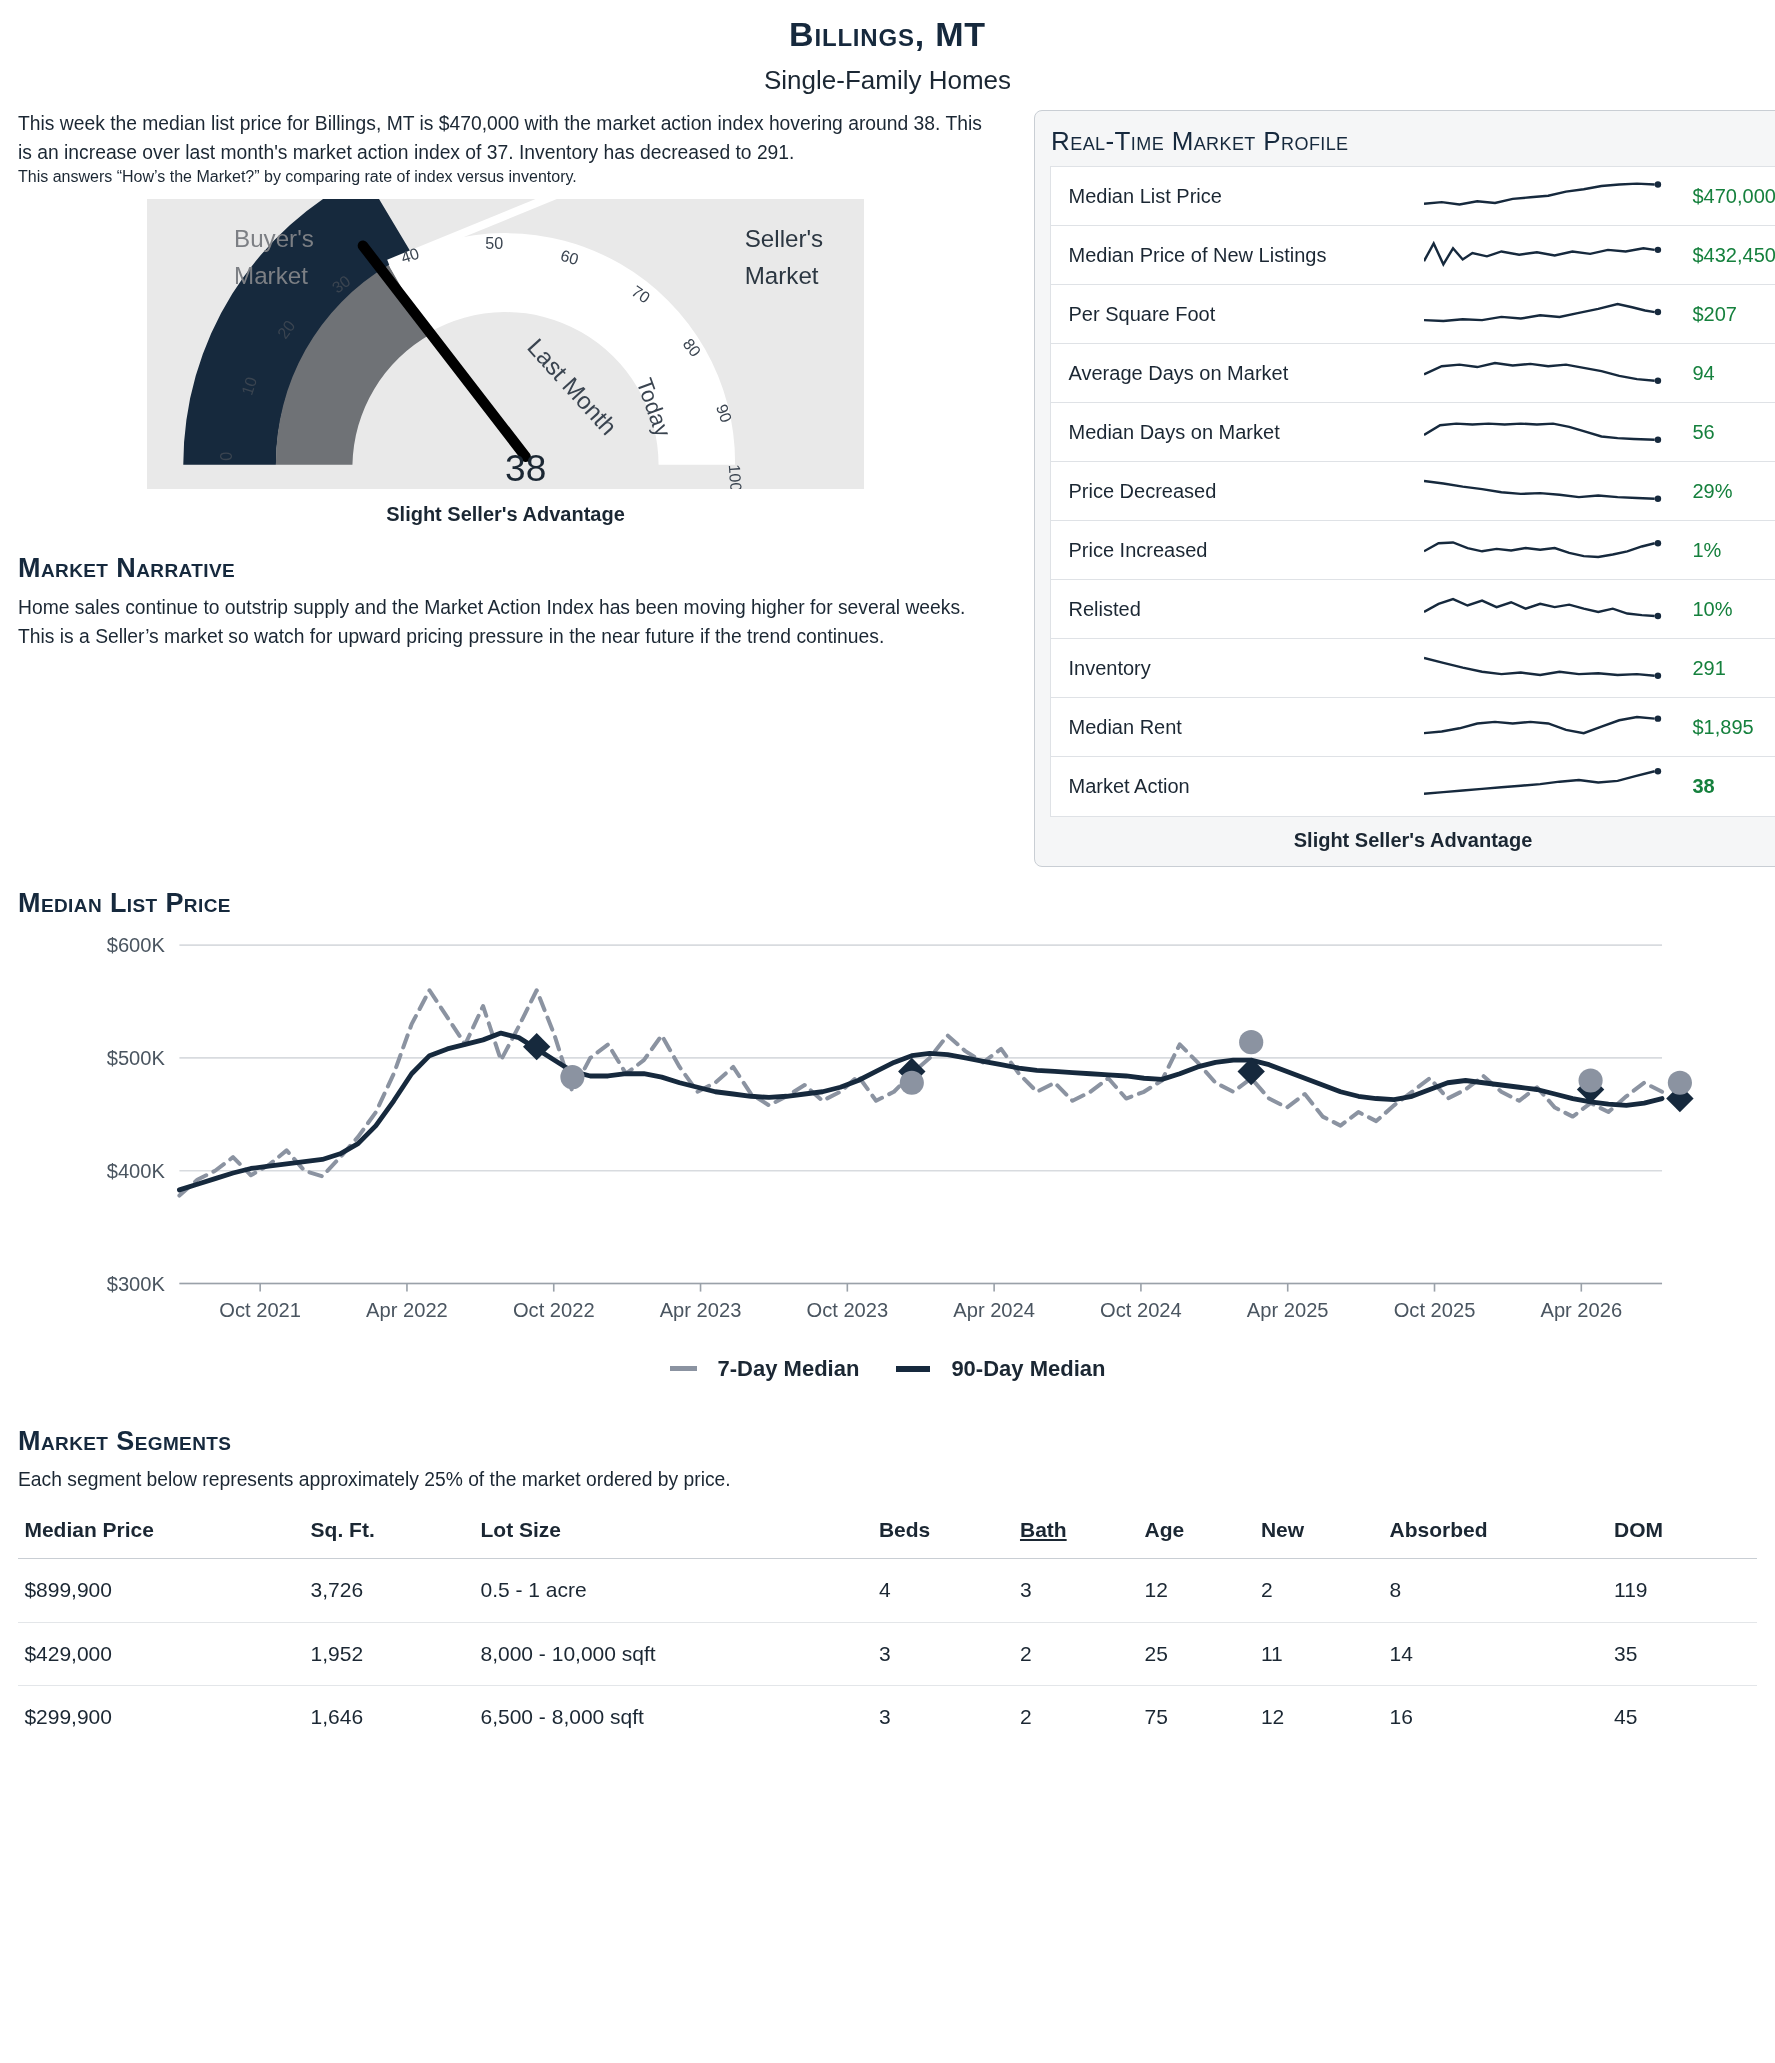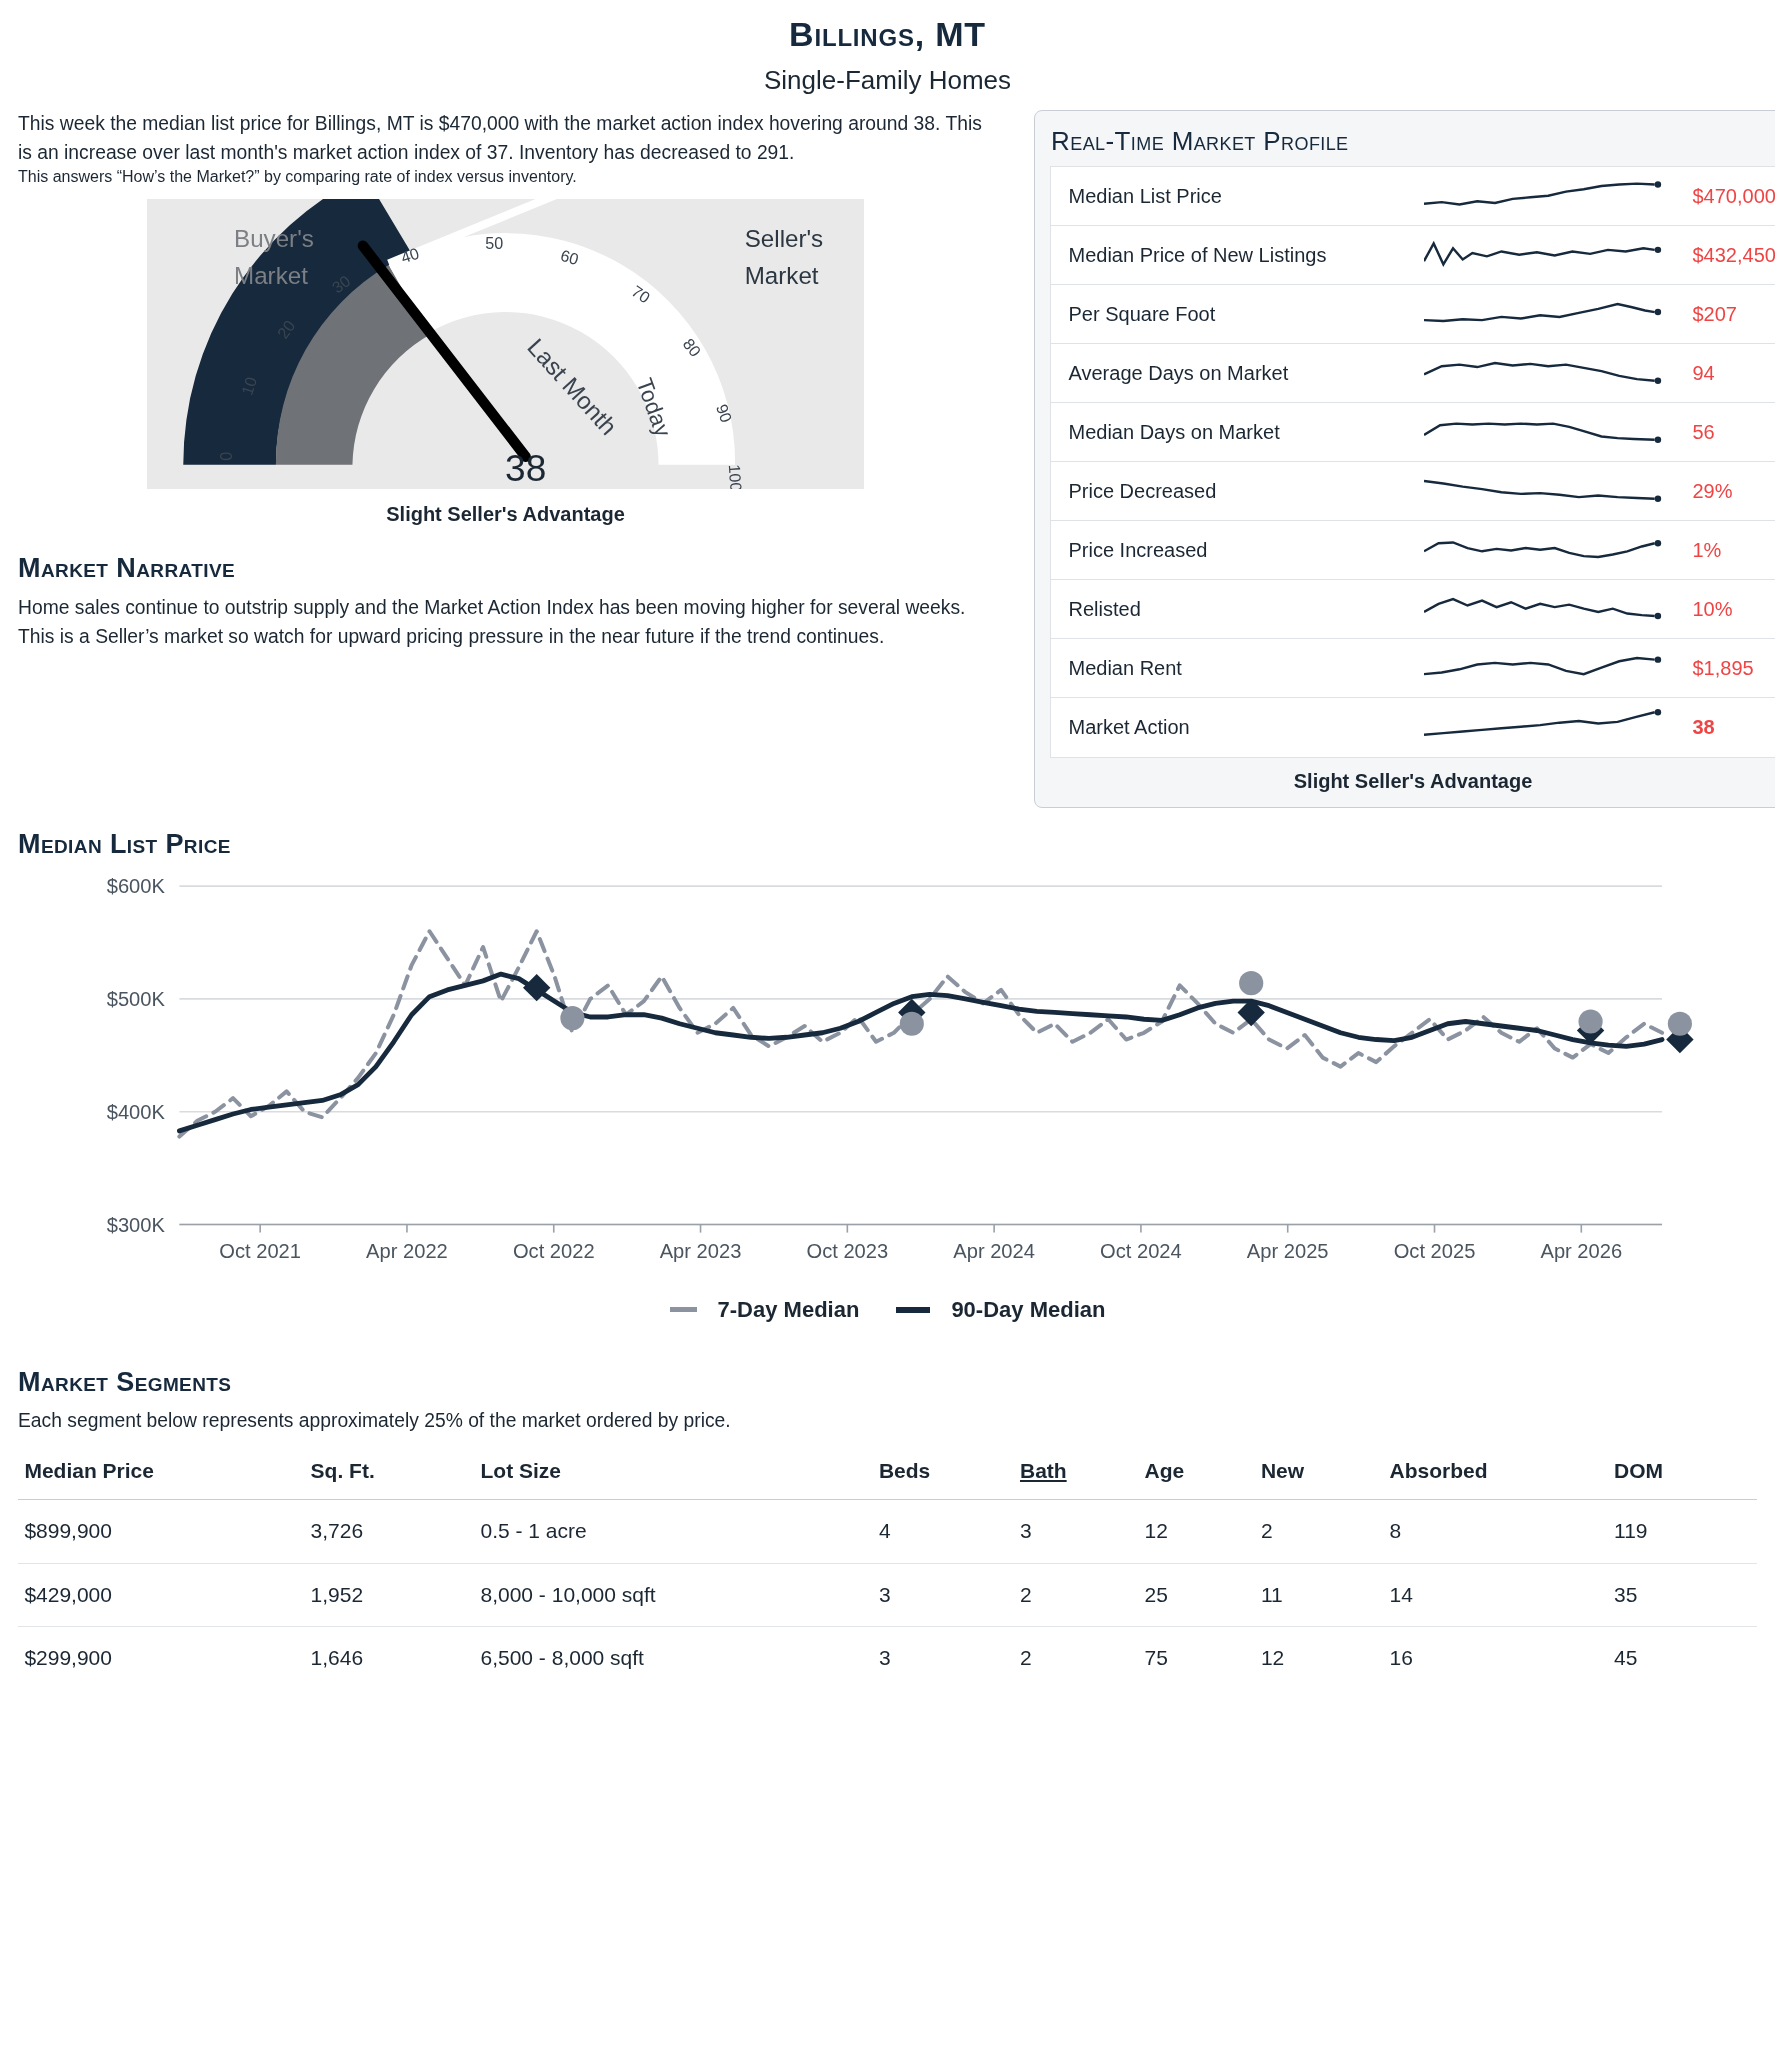--- a/index.html
+++ b/index.html
@@ -96,21 +96,21 @@
   .prow .pspark {
     flex: 0 0 242px;
     height: 37px;
     display: block;
   }
   .prow .pvalue {
     flex: 1;
     text-align: left;
     padding-left: 27px;
     font-size: 20px;
-    color: #ef4444;
+    color: #15803d;
   }
   .prow.bold .pvalue { font-weight: bold; }
   .profile-footer {
     text-align: center;
     font-weight: bold;
     font-size: 20px;
     margin-top: 11.3px;
     color: #1b2733;
   }
 
@@ -299,20 +299,28 @@
 
           <div class="prow">
             <div class="plabel">Relisted</div>
             <svg class="pspark" viewBox="0 0 300 46" preserveAspectRatio="none">
                 <polyline fill="none" stroke="#16293d" stroke-width="3" points="0,26 18,16 36,10 54,18 72,12 90,20 108,14 126,22 144,16 162,20 180,17 198,22 216,26 234,22 252,28 270,30 286,31"></polyline>
                 <circle cx="290" cy="31" r="4" fill="#16293d"></circle>
               </svg>
             <div class="pvalue">10%</div>
           </div>
 
+          <div class="prow">
+            <div class="plabel">Inventory</div>
+            <svg class="pspark" viewBox="0 0 300 46" preserveAspectRatio="none">
+                <polyline fill="none" stroke="#16293d" stroke-width="3" points="0,10 24,16 48,22 72,27 96,30 120,28 144,31 168,27 192,30 216,29 240,31 264,30 286,32"></polyline>
+                <circle cx="290" cy="32" r="4" fill="#16293d"></circle>
+              </svg>
+            <div class="pvalue">291</div>
+          </div>
 
           <div class="prow">
             <div class="plabel">Median Rent</div>
             <svg class="pspark" viewBox="0 0 300 46" preserveAspectRatio="none">
                 <polyline fill="none" stroke="#16293d" stroke-width="3" points="0,30 22,28 44,24 66,18 88,16 110,18 132,16 154,18 176,26 198,30 220,22 242,14 264,10 286,12"></polyline>
                 <circle cx="290" cy="12" r="4" fill="#16293d"></circle>
               </svg>
             <div class="pvalue">$1,895</div>
           </div>
 

